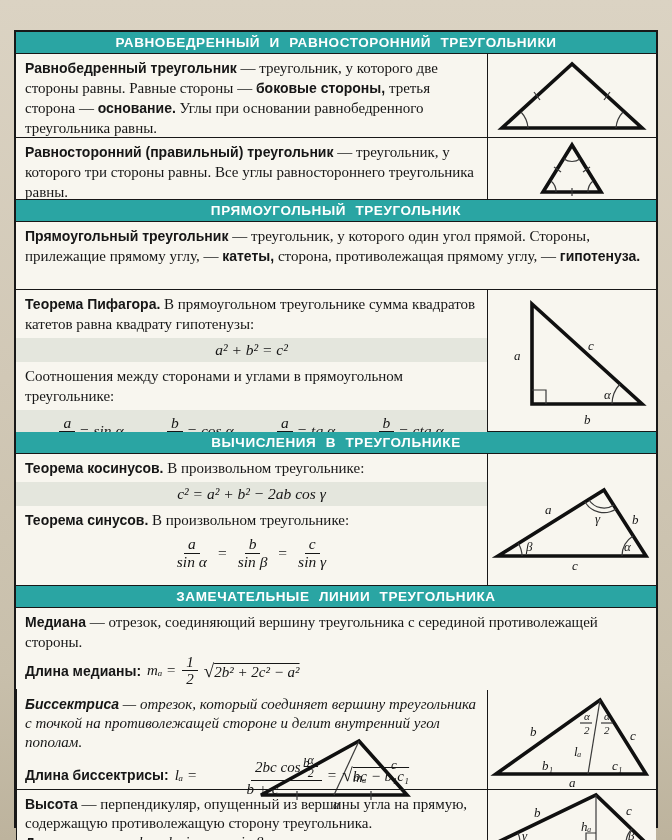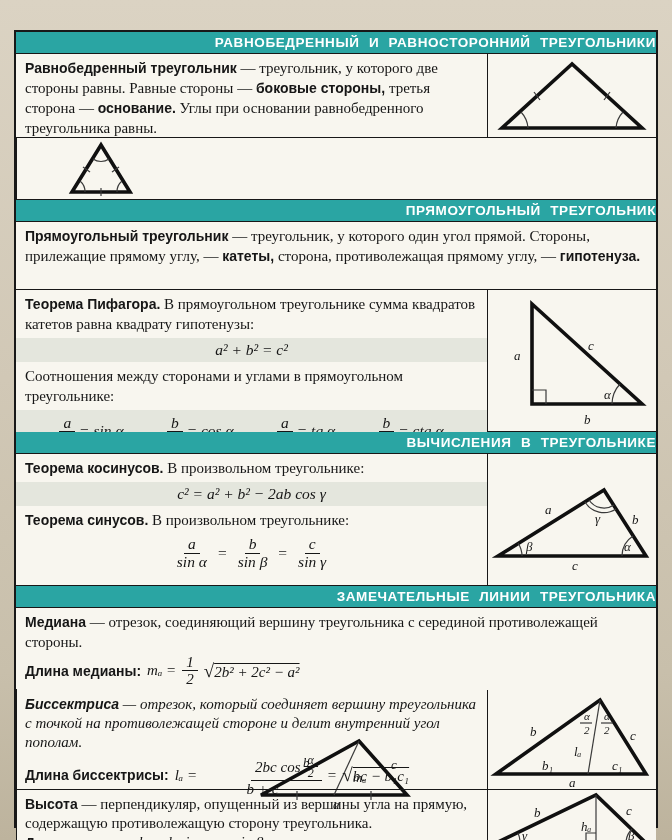--- a/index.html
+++ b/index.html
@@ -11,21 +11,21 @@
   .paper{
     position:absolute;left:14px;top:30px;width:644px;height:798px;
     background:#f8f6ef;border:2px solid #181818;box-sizing:border-box;
     display:flex;flex-direction:column;
   }
   .paper>*{border-bottom:1.5px solid #181818;box-sizing:border-box;flex:0 0 auto;}
   .paper>*:last-child{border-bottom:none;}
   .hdr{
     background:#2aa5a3;color:#ffffff;
     font-family:"Liberation Sans",sans-serif;font-weight:bold;font-size:13.5px;
-    letter-spacing:0.6px;word-spacing:5px;text-align:right;
+    letter-spacing:0.6px;word-spacing:5px;text-align:center;
     height:22px;line-height:21px;
   }
   .row{display:flex;}
   .txt{flex:1;padding:5px 10px 3px 9px;font-size:15px;line-height:1.33;}
   .fig{flex:0 0 168px;border-left:1.5px solid #181818;display:flex;align-items:center;justify-content:center;background:#f8f6ef;}
   .b{font-family:"Liberation Sans",sans-serif;font-weight:bold;font-size:14px;}
   .m{font-style:italic;}
   .col{flex:1;display:flex;flex-direction:column;}
   .col .txt{flex:0 0 auto;}
   .band{background:#e4e6dd;text-align:center;padding:3px 0;font-size:15.5px;}
@@ -58,20 +58,23 @@
         <path class="tri" d="M 80 8 L 10 72 L 150 72 Z"></path>
         <line class="thin" x1="42" y1="36" x2="48" y2="44"></line>
         <line class="thin" x1="118" y1="36" x2="112" y2="44"></line>
         <path class="thin" d="M 36 72 A 26 26 0 0 0 29 56"></path>
         <path class="thin" d="M 124 72 A 26 26 0 0 1 131 56"></path>
       </svg>
     </div>
   </div>
 
   <div class="row" style="height:62px;">
+    <div class="txt">
+      <span class="b">Равносторонний (правильный) треугольник</span><span> — треугольник, у которого три стороны равны. Все углы равностороннего треугольника равны.</span>
+    </div>
     <div class="fig">
       <svg width="160" height="58" viewBox="0 0 160 58">
         <path class="tri" d="M 80 5 L 51 52 L 109 52 Z"></path>
         <line class="thin" x1="62" y1="27" x2="69" y2="32"></line>
         <line class="thin" x1="98" y1="27" x2="91" y2="32"></line>
         <line class="thin" x1="80" y1="48" x2="80" y2="56"></line>
         <path class="thin" d="M 64 52 A 14 14 0 0 0 59 41"></path>
         <path class="thin" d="M 96 52 A 14 14 0 0 1 101 41"></path>
         <path class="thin" d="M 72 19 A 14 14 0 0 0 88 19"></path>
       </svg>

